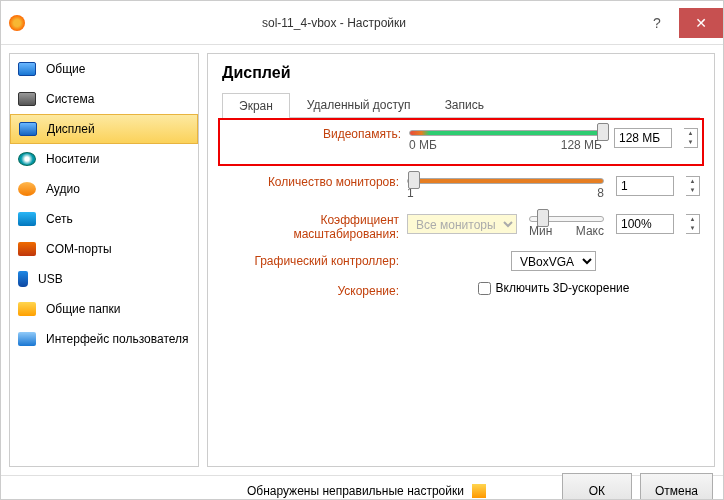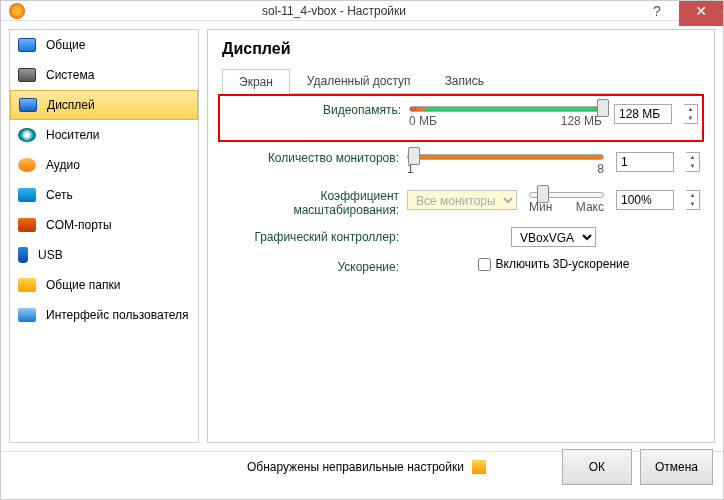--- a/index.html
+++ b/index.html
@@ -1,17 +1,17 @@
 <!DOCTYPE html>
 <html><head>
 <meta charset="utf-8">
 <style>
 * { box-sizing: border-box; margin: 0; padding: 0; font-family: "Segoe UI", Tahoma, sans-serif; font-size: 12px; }
 body { background: #fff; width: 724px; height: 500px; overflow: hidden; border: 1px solid #ccc; }
-.titlebar { height: 20px; background: #fff; display: flex; align-items: center; border-bottom: 1px solid #e0e0e0; }
+.titlebar { height: 44px; background: #fff; display: flex; align-items: center; border-bottom: 1px solid #e0e0e0; }
 .titlebar .icon { width: 16px; height: 16px; margin: 0 8px; background: radial-gradient(circle,#f7b733 30%,#fc6a03 70%); border-radius: 50%; }
 .titlebar .title { flex: 1; text-align: center; color: #333; font-size: 12px; }
 .titlebar .btns { display: flex; }
 .titlebar .btns div { width: 44px; height: 30px; display: flex; align-items: center; justify-content: center; font-size: 14px; }
 .help { color: #555; }
 .close { background: #c75050; color: #fff; font-size: 16px; }
 .content { display: flex; height: 430px; padding: 8px; gap: 8px; }
 .sidebar { width: 190px; border: 1px solid #ccc; background: #fff; overflow-y: auto; }
 .sb-item { display: flex; align-items: center; height: 30px; padding: 0 8px; gap: 10px; cursor: pointer; }
 .sb-item.selected { background: linear-gradient(#fde9a0,#fbd25a); border: 1px solid #e8b43f; }
@@ -25,21 +25,21 @@
 .i-com { background: linear-gradient(#ef6c00,#bf360c); border-radius: 2px; }
 .i-usb { background: linear-gradient(#1e88e5,#0d47a1); border-radius: 2px 2px 4px 4px; width: 10px; height: 16px; }
 .i-folder { background: linear-gradient(#ffd54f,#ffa000); }
 .i-ui { background: linear-gradient(#90caf9,#1976d2); }
 .main { flex: 1; border: 1px solid #ccc; background: #fff; padding: 10px 14px; }
 .main h2 { font-size: 16px; font-weight: 600; margin-bottom: 10px; }
 .tabs { display: flex; border-bottom: 1px solid #ccc; margin-bottom: 4px; }
 .tab { padding: 5px 16px; border: 1px solid transparent; border-bottom: none; cursor: pointer; color: #444; }
 .tab.active { border-color: #ccc; background: #fff; position: relative; top: 1px; }
 .form-row { display: flex; align-items: flex-start; margin-bottom: 10px; }
-.form-row .lbl { width: 185px; text-align: right; padding-right: 8px; padding-top: 3px; color: #14532d; }
+.form-row .lbl { width: 185px; text-align: right; padding-right: 8px; padding-top: 3px; color: #c2410c; }
 .form-row .ctrl { flex: 1; display: flex; align-items: center; gap: 12px; justify-content: center; }
 .highlight-box { border: 2px solid #e00; padding: 4px 4px 2px 4px; margin: -4px -4px 6px -4px; }
 .slider-area { flex: 1; }
 .slider-track { height: 6px; border: 1px solid #aaa; border-radius: 3px; position: relative; margin-top: 6px; }
 .slider-mem { background: linear-gradient(to right,#e74c3c 0%,#e67e22 6%,#2ecc71 10%,#2ecc71 100%); }
 .slider-mon { background: linear-gradient(to right,#e67e22 0%,#e67e22 100%); }
 .slider-plain { background: #f5f5f5; }
 .handle { position: absolute; top: -8px; width: 12px; height: 18px; background: #e8e8e8; border: 1px solid #888; border-radius: 2px; }
 .scale { display: flex; justify-content: space-between; font-size: 10px; color: #555; margin-top: 2px; }
 .val-box { width: 58px; height: 20px; border: 1px solid #aaa; padding: 2px 4px; background: #fff; }

